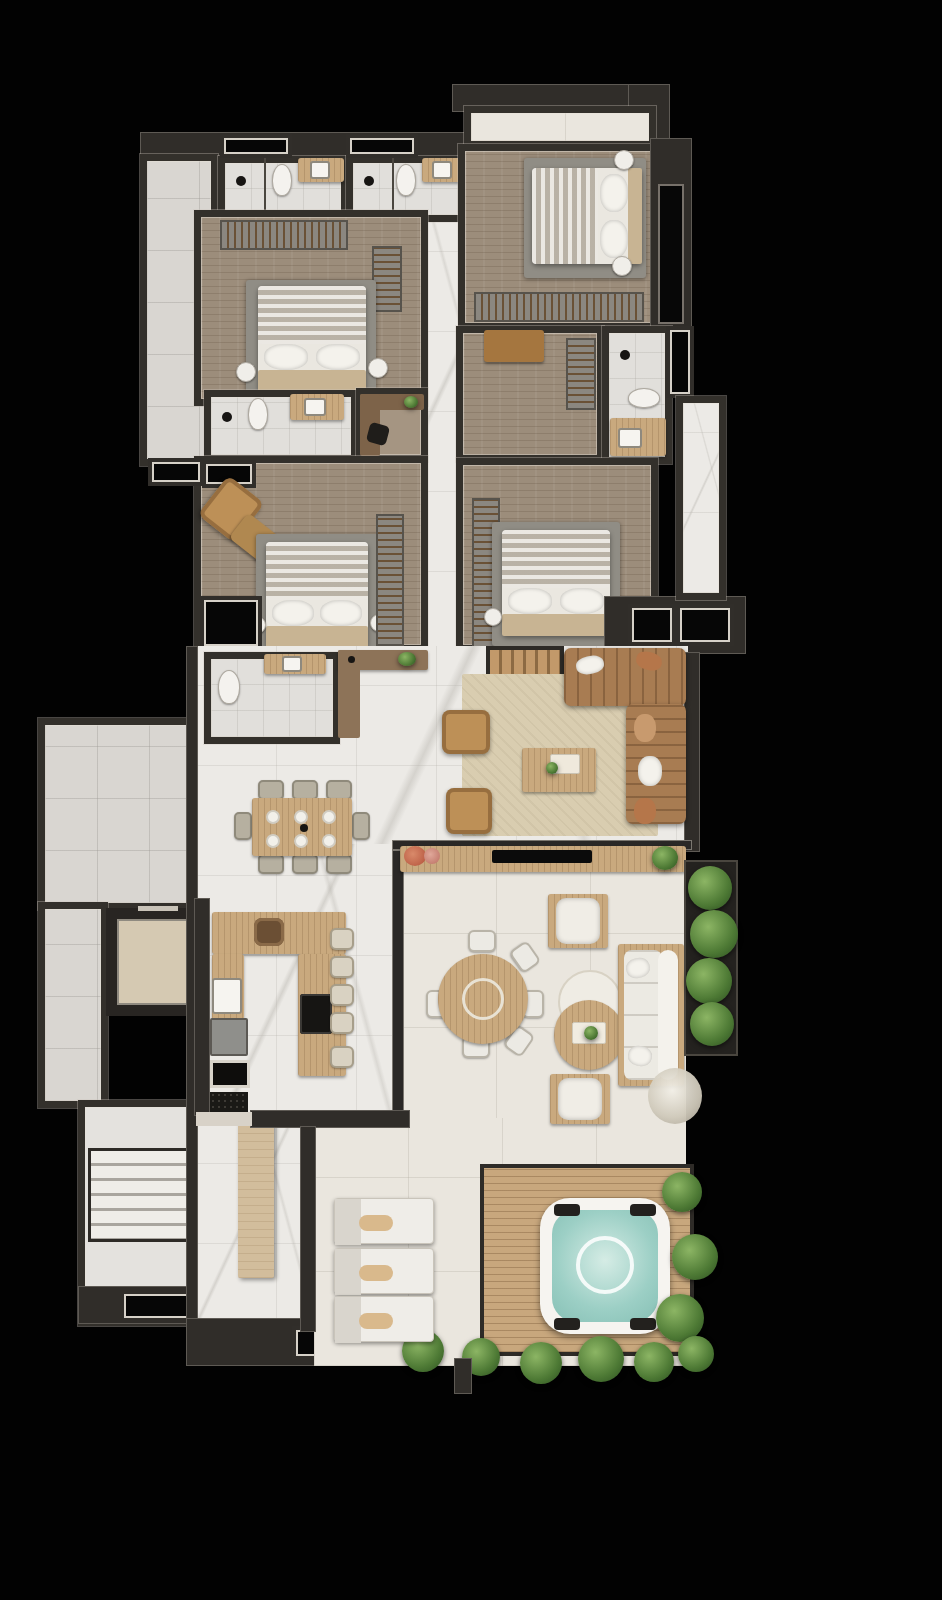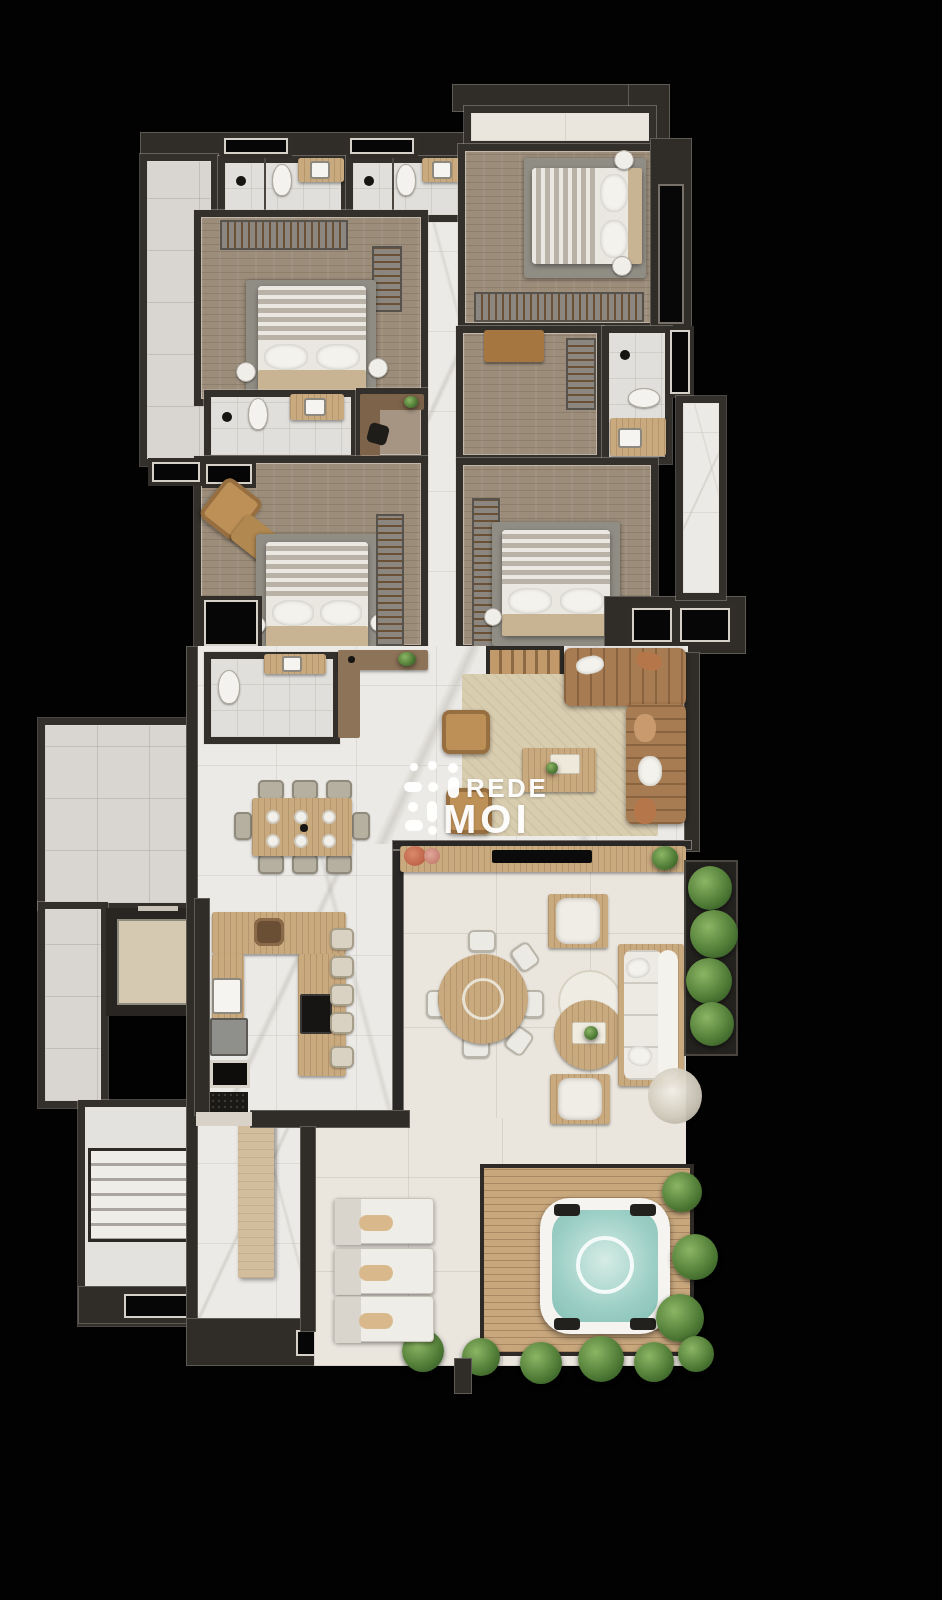--- a/index.html
+++ b/index.html
@@ -326,28 +326,14 @@
   </div>
   <div class="abs lounger" style="left:334px;top:1248px;width:100px;height:46px">
     <div class="abs" style="left:0;top:0;width:26px;height:46px;background:#d9d5cd"></div>
     <div class="abs" style="left:24px;top:16px;width:34px;height:16px;background:#d9b98c;border-radius:8px"></div>
   </div>
   <div class="abs lounger" style="left:334px;top:1296px;width:100px;height:46px">
     <div class="abs" style="left:0;top:0;width:26px;height:46px;background:#d9d5cd"></div>
     <div class="abs" style="left:24px;top:16px;width:34px;height:16px;background:#d9b98c;border-radius:8px"></div>
   </div>
 
-  <div class="abs" style="left:396px;top:748px;width:170px;height:96px">
-    <div class="abs wmshape" style="left:14px;top:15px;width:8px;height:8px"></div>
-    <div class="abs wmshape" style="left:32px;top:13px;width:9px;height:9px"></div>
-    <div class="abs wmshape" style="left:8px;top:34px;width:18px;height:10px"></div>
-    <div class="abs wmshape" style="left:32px;top:34px;width:10px;height:10px"></div>
-    <div class="abs wmshape" style="left:12px;top:54px;width:10px;height:10px"></div>
-    <div class="abs wmshape" style="left:9px;top:72px;width:18px;height:11px"></div>
-    <div class="abs wmshape" style="left:52px;top:15px;width:10px;height:10px"></div>
-    <div class="abs wmshape" style="left:52px;top:29px;width:11px;height:21px"></div>
-    <div class="abs wmshape" style="left:31px;top:53px;width:10px;height:21px"></div>
-    <div class="abs wmshape" style="left:32px;top:78px;width:9px;height:9px"></div>
-    <div class="abs wm" style="left:70px;top:25px;font-size:26px;letter-spacing:2.5px">REDE</div>
-    <div class="abs wm" style="left:47px;top:49px;font-size:40px;letter-spacing:4px">MOI</div>
-  </div>
 
 </div>
 
 </body></html>

